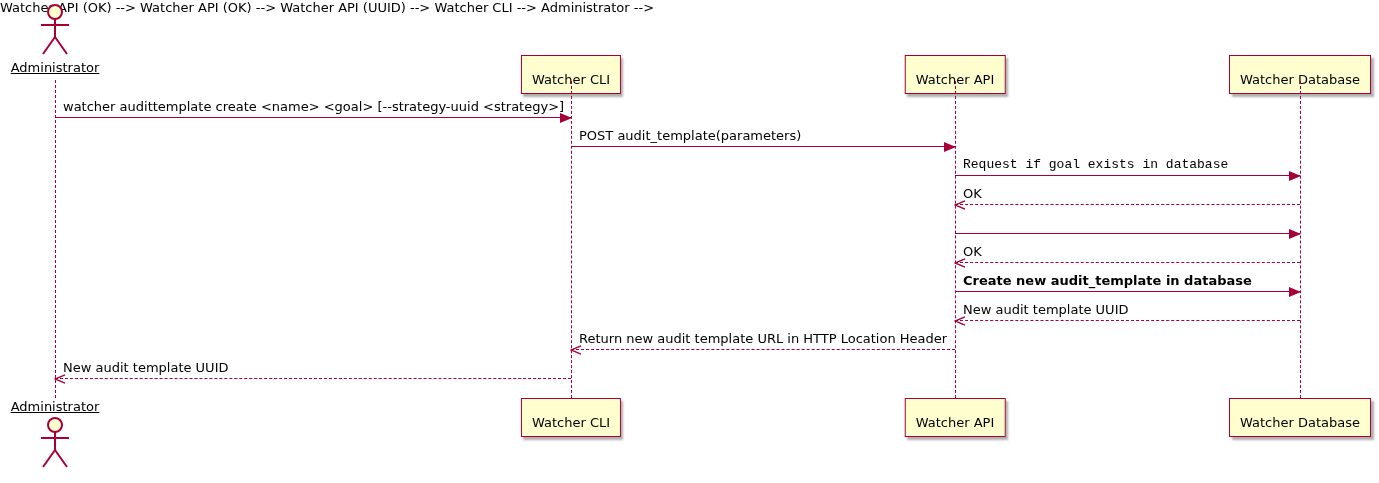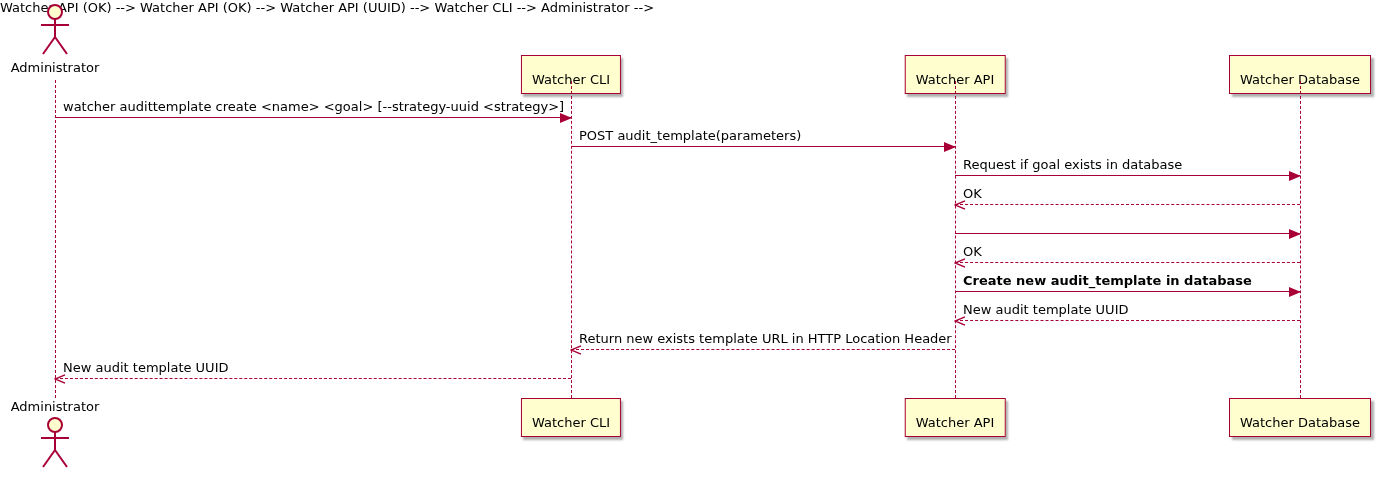--- a/index.html
+++ b/index.html
@@ -25,20 +25,21 @@
   .lifeline {
     position:absolute;
     width:0;
     border-left:1px dashed #A80036;
   }
   .actor-label {
     position:absolute;
     transform:translateX(-50%);
     white-space:nowrap;
     line-height:16px;
+    text-decoration:underline;
   }
   .actor-fig { position:absolute; }
   .message { position:absolute; height:20px; }
   .msg-label {
     position:absolute;
     left:8px; bottom:4px;
     white-space:nowrap;
     line-height:14px;
   }
   .msg-line {
@@ -89,21 +90,21 @@
   
   <div class="message" style="left:55px; top:98px; width:516px;">
     <div class="msg-label">watcher audittemplate create &lt;name&gt; &lt;goal&gt; [--strategy-uuid &lt;strategy&gt;]</div>
     <div class="msg-line"></div>
     <svg class="head right" width="12" height="10">
       <polygon points="0,0 12,5 0,10" fill="#A80036"></polygon>
       </svg>
   </div>
 
   
-  <div class="message" style="left:955px; top:156px; width:345px;">
+  <div class="message" style="left:955px; top:156px; width:345px;font-family:Liberation Mono, monospace;">
     <div class="msg-label">Request if goal exists in database</div>
     <div class="msg-line"></div>
     <svg class="head right" width="12" height="10">
       <polygon points="0,0 12,5 0,10" fill="#A80036"></polygon>
       </svg>
   </div>
 
    Watcher API (OK) --&gt;
   <div class="message" style="left:955px; top:185px; width:345px;">
     <div class="msg-label">OK</div>
@@ -143,21 +144,21 @@
   <div class="message" style="left:955px; top:301px; width:345px;">
     <div class="msg-label">New audit template UUID</div>
     <div class="msg-line dashed"></div>
     <svg class="head left" width="12" height="10">
       <polyline points="11,0.8 1,5 11,9.2" fill="none" stroke="#A80036" stroke-width="1.4"></polyline>
       </svg>
   </div>
 
    Watcher CLI --&gt;
   <div class="message" style="left:571px; top:330px; width:384px;">
-    <div class="msg-label">Return new exists template URL in HTTP Location Header</div>
+    <div class="msg-label">Return new audit template URL in HTTP Location Header</div>
     <div class="msg-line dashed"></div>
     <svg class="head left" width="12" height="10">
       <polyline points="11,0.8 1,5 11,9.2" fill="none" stroke="#A80036" stroke-width="1.4"></polyline>
       </svg>
   </div>
 
    Administrator --&gt;
   <div class="message" style="left:55px; top:359px; width:516px;">
     <div class="msg-label">New audit template UUID</div>
     <div class="msg-line dashed"></div>

